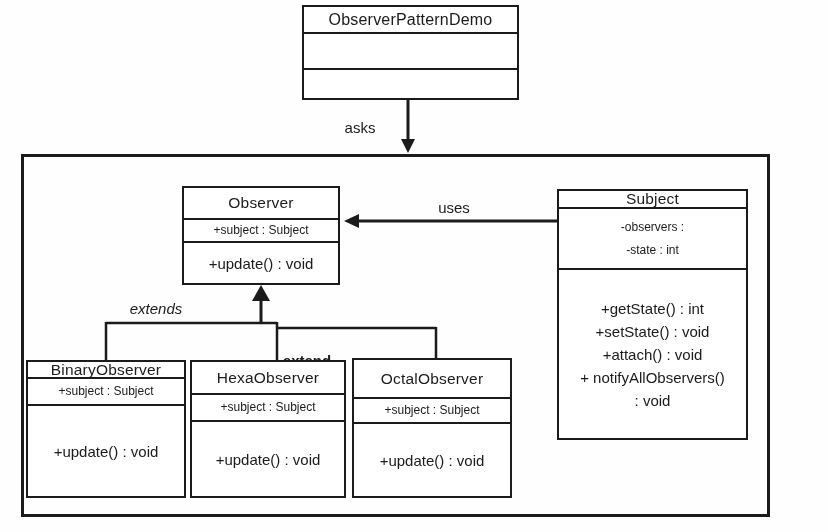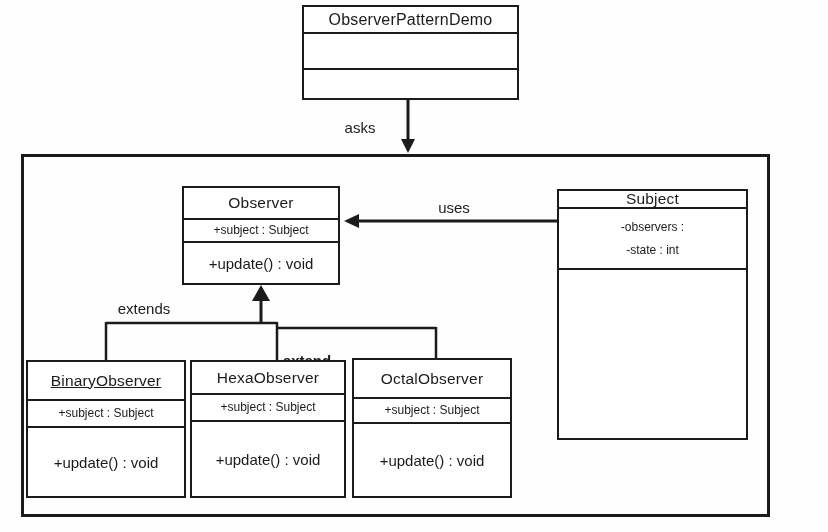--- a/index.html
+++ b/index.html
@@ -106,27 +106,34 @@
   </div>
 
   <div class="float-label" style="left:424px; top:199px; width:60px;">uses</div>
 
   <div class="uml-class" style="left:557px; top:189px; width:191px; height:251px;">
     <div class="uml-title" style="height:18px;">Subject</div>
     <div class="uml-attrs" style="height:61px;">
       <div>-observers :</div>
       <div>-state : int</div>
     </div>
+    <div class="uml-methods" style="line-height:26px;">
+      <div>+getState() : int</div>
+      <div>+setState() : void</div>
+      <div>+attach() : void</div>
+      <div>+ notifyAllObservers()</div>
+      <div>: void</div>
+    </div>
   </div>
 
-  <div class="float-label" style="left:108px; top:300px; width:72px;">extends</div>
+  <div class="float-label" style="left:120px; top:300px; width:72px;font-style:italic;">extends</div>
   <div class="float-label" style="left:278px; top:352px; width:58px;font-weight:bold;">extend</div>
 
   <div class="uml-class" style="left:26px; top:360px; width:160px; height:138px;">
-    <div class="uml-title" style="height:39px;text-decoration:underline;">BinaryObserver</div>
+    <div class="uml-title" style="height:17px;">BinaryObserver</div>
     <div class="uml-attrs" style="height:27px;">
       <div>+subject : Subject</div>
     </div>
     <div class="uml-methods">
       <div>+update() : void</div>
     </div>
   </div>
 
   <div class="uml-class" style="left:190px; top:360px; width:156px; height:138px;">
     <div class="uml-title" style="height:33px;">HexaObserver</div>

